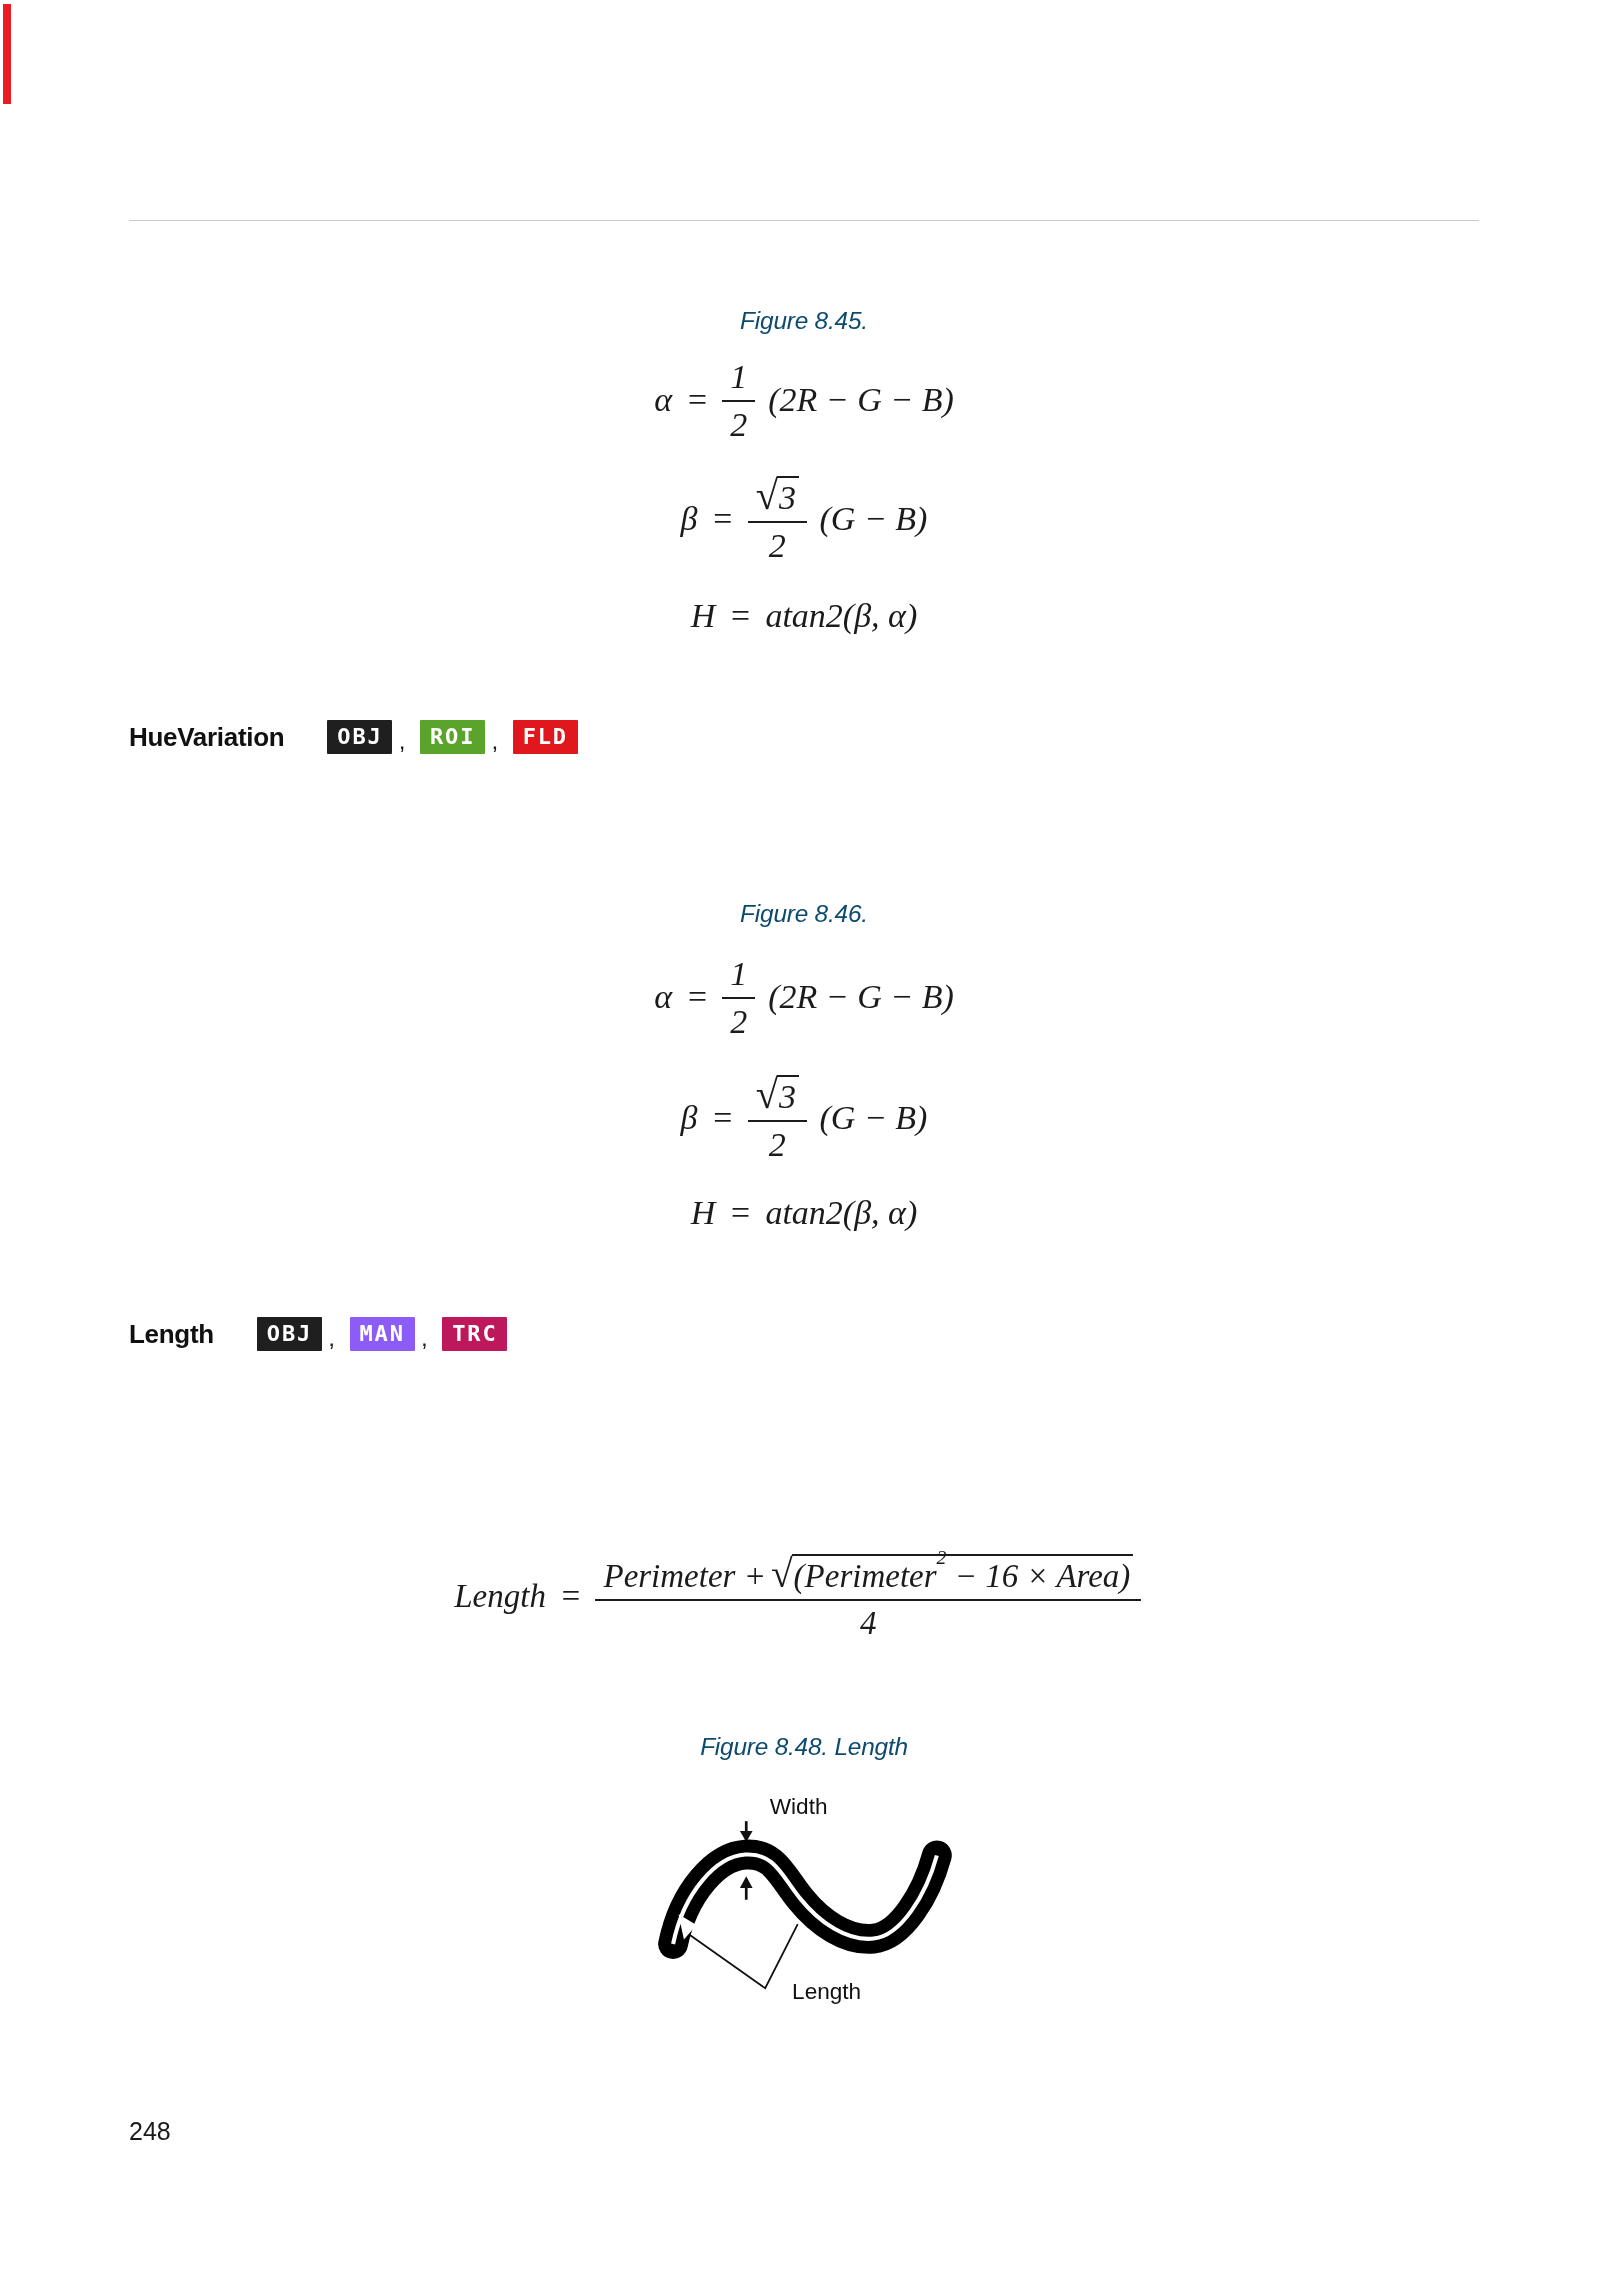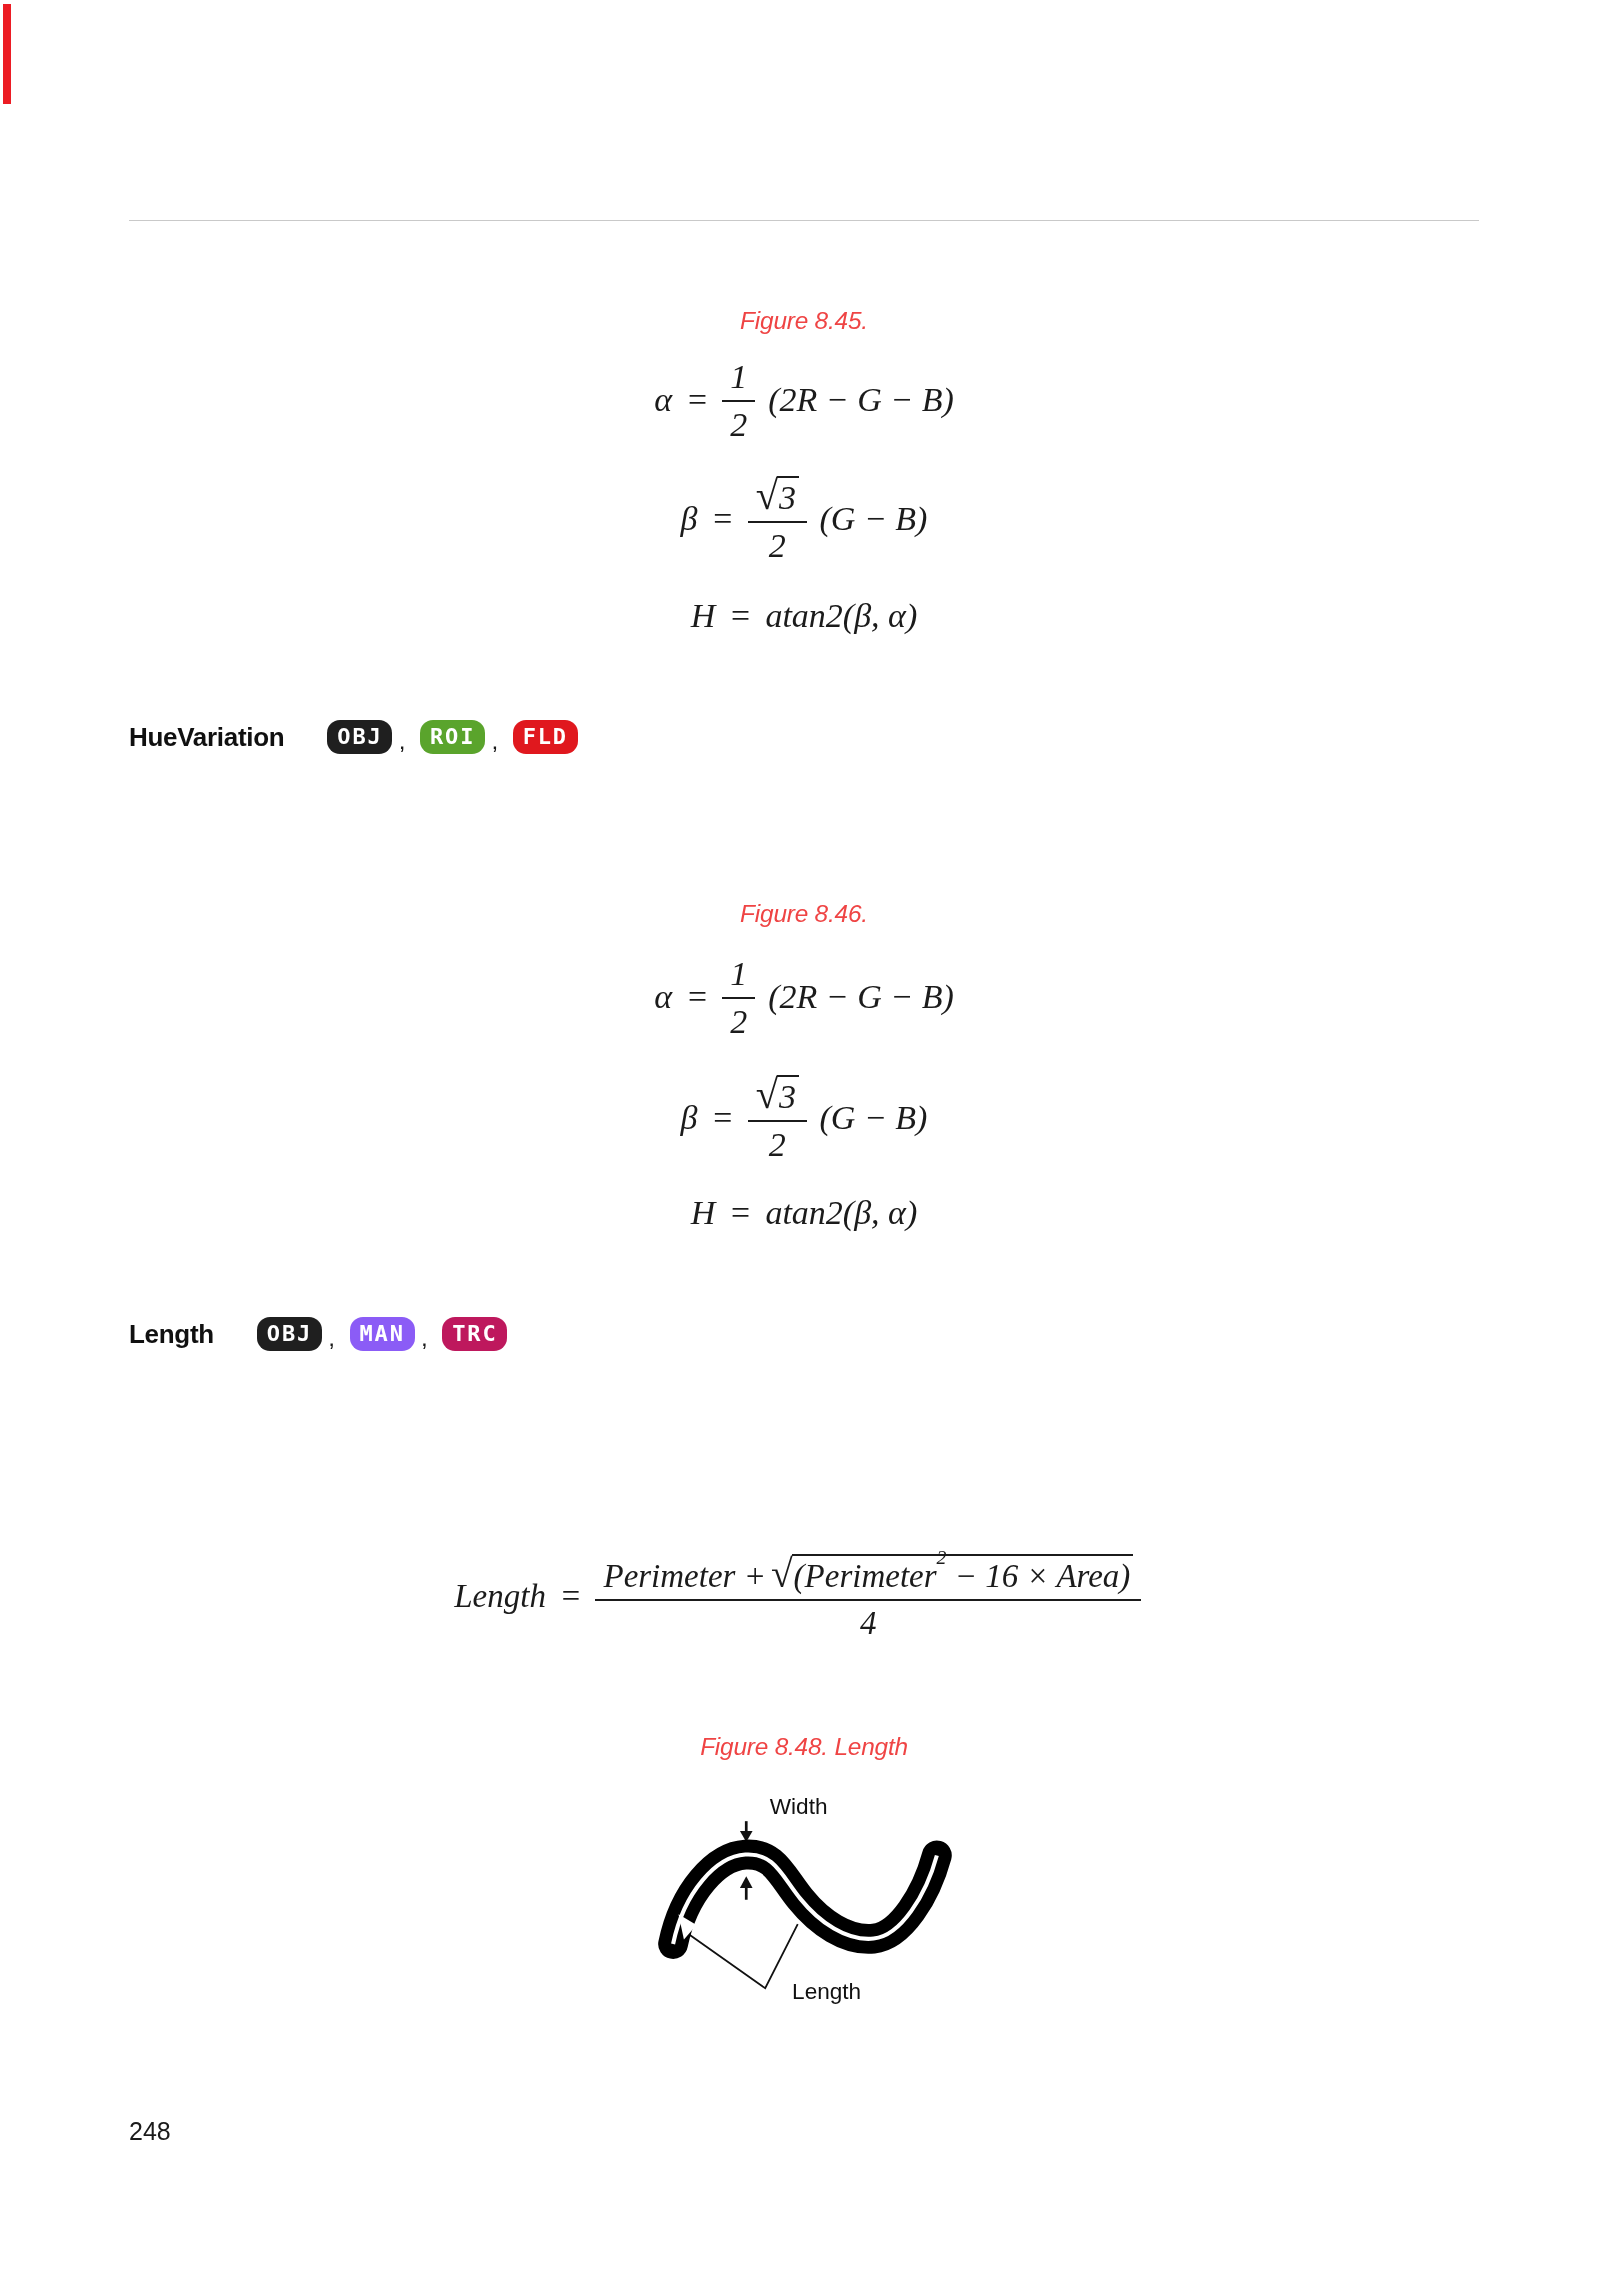--- a/index.html
+++ b/index.html
@@ -6,21 +6,21 @@
   html,body { background:#ffffff; }
   .page {
     position:relative; width:1621px; height:2290px; background:#ffffff; overflow:hidden;
     font-family:"Liberation Sans", sans-serif; color:#1a1a1a;
   }
   .ribbon { position:absolute; left:2.7px; top:3.6px; width:8.1px; height:100px; }
   .divider { position:absolute; left:129px; top:220px; width:1350px; height:0; border-top:1.8px solid #c9c9c9; }
 
   .caption {
     position:absolute; left:129px; width:1350px; text-align:center;
-    font-style:italic; font-size:24.4px; line-height:29px; color:#ef4444; letter-spacing:-0.2px;
+    font-style:italic; font-size:24.4px; line-height:29px; color:#0c4a6e; letter-spacing:-0.2px;
   }
 
   .eq-wrap { position:absolute; left:129px; width:1350px; display:flex; justify-content:center; }
   .eq {
     display:flex; align-items:center;
     font-family:"Liberation Serif", serif; font-style:italic; font-size:34px; color:#1b1b1b;
   }
   .eq .sign { margin:0 13.6px; }
   .frac { display:inline-flex; flex-direction:column; align-items:center; margin-right:12.7px; }
   .frac .num { display:flex; align-items:flex-end; border-bottom:2.7px solid #1b1b1b; padding:1.8px 8.1px 4.5px; }
@@ -30,21 +30,21 @@
   .eq sup { font-size:0.6em; position:relative; top:-0.55em; font-style:italic; }
   .eq-large { font-size:33px; }
   .eq-large .num > span { white-space:pre; }
   .num-pre { margin-right:5px; }
 
   .feature-row { position:absolute; left:129px; display:flex; align-items:center; height:36px; }
   .feature-title { font-size:26px; font-weight:bold; color:#101010; margin-right:43px; letter-spacing:-0.3px; }
   .badge {
     display:inline-block; color:#ffffff; font-family:"DejaVu Sans Mono", monospace;
     font-weight:bold; font-size:22px; line-height:1; letter-spacing:1.8px;
-    padding:5.4px 10px 6.3px; border-radius:13px;
+    padding:5.4px 10px 6.3px; border-radius:1px;
   }
   .comma { align-self:flex-end; font-size:24.4px; padding:0 14.5px 0 6.3px; color:#1a1a1a; }
 
   .para {
     position:absolute; left:129px; width:1364px;
     font-size:24.4px; line-height:33px; color:#161616; letter-spacing:-0.4px;
   }
 
   .illustration { position:absolute; left:633px; top:1776px; width:362px; height:271px; }
   .ill-label { font-family:"Liberation Sans", sans-serif; font-size:25px; fill:#111111; }

